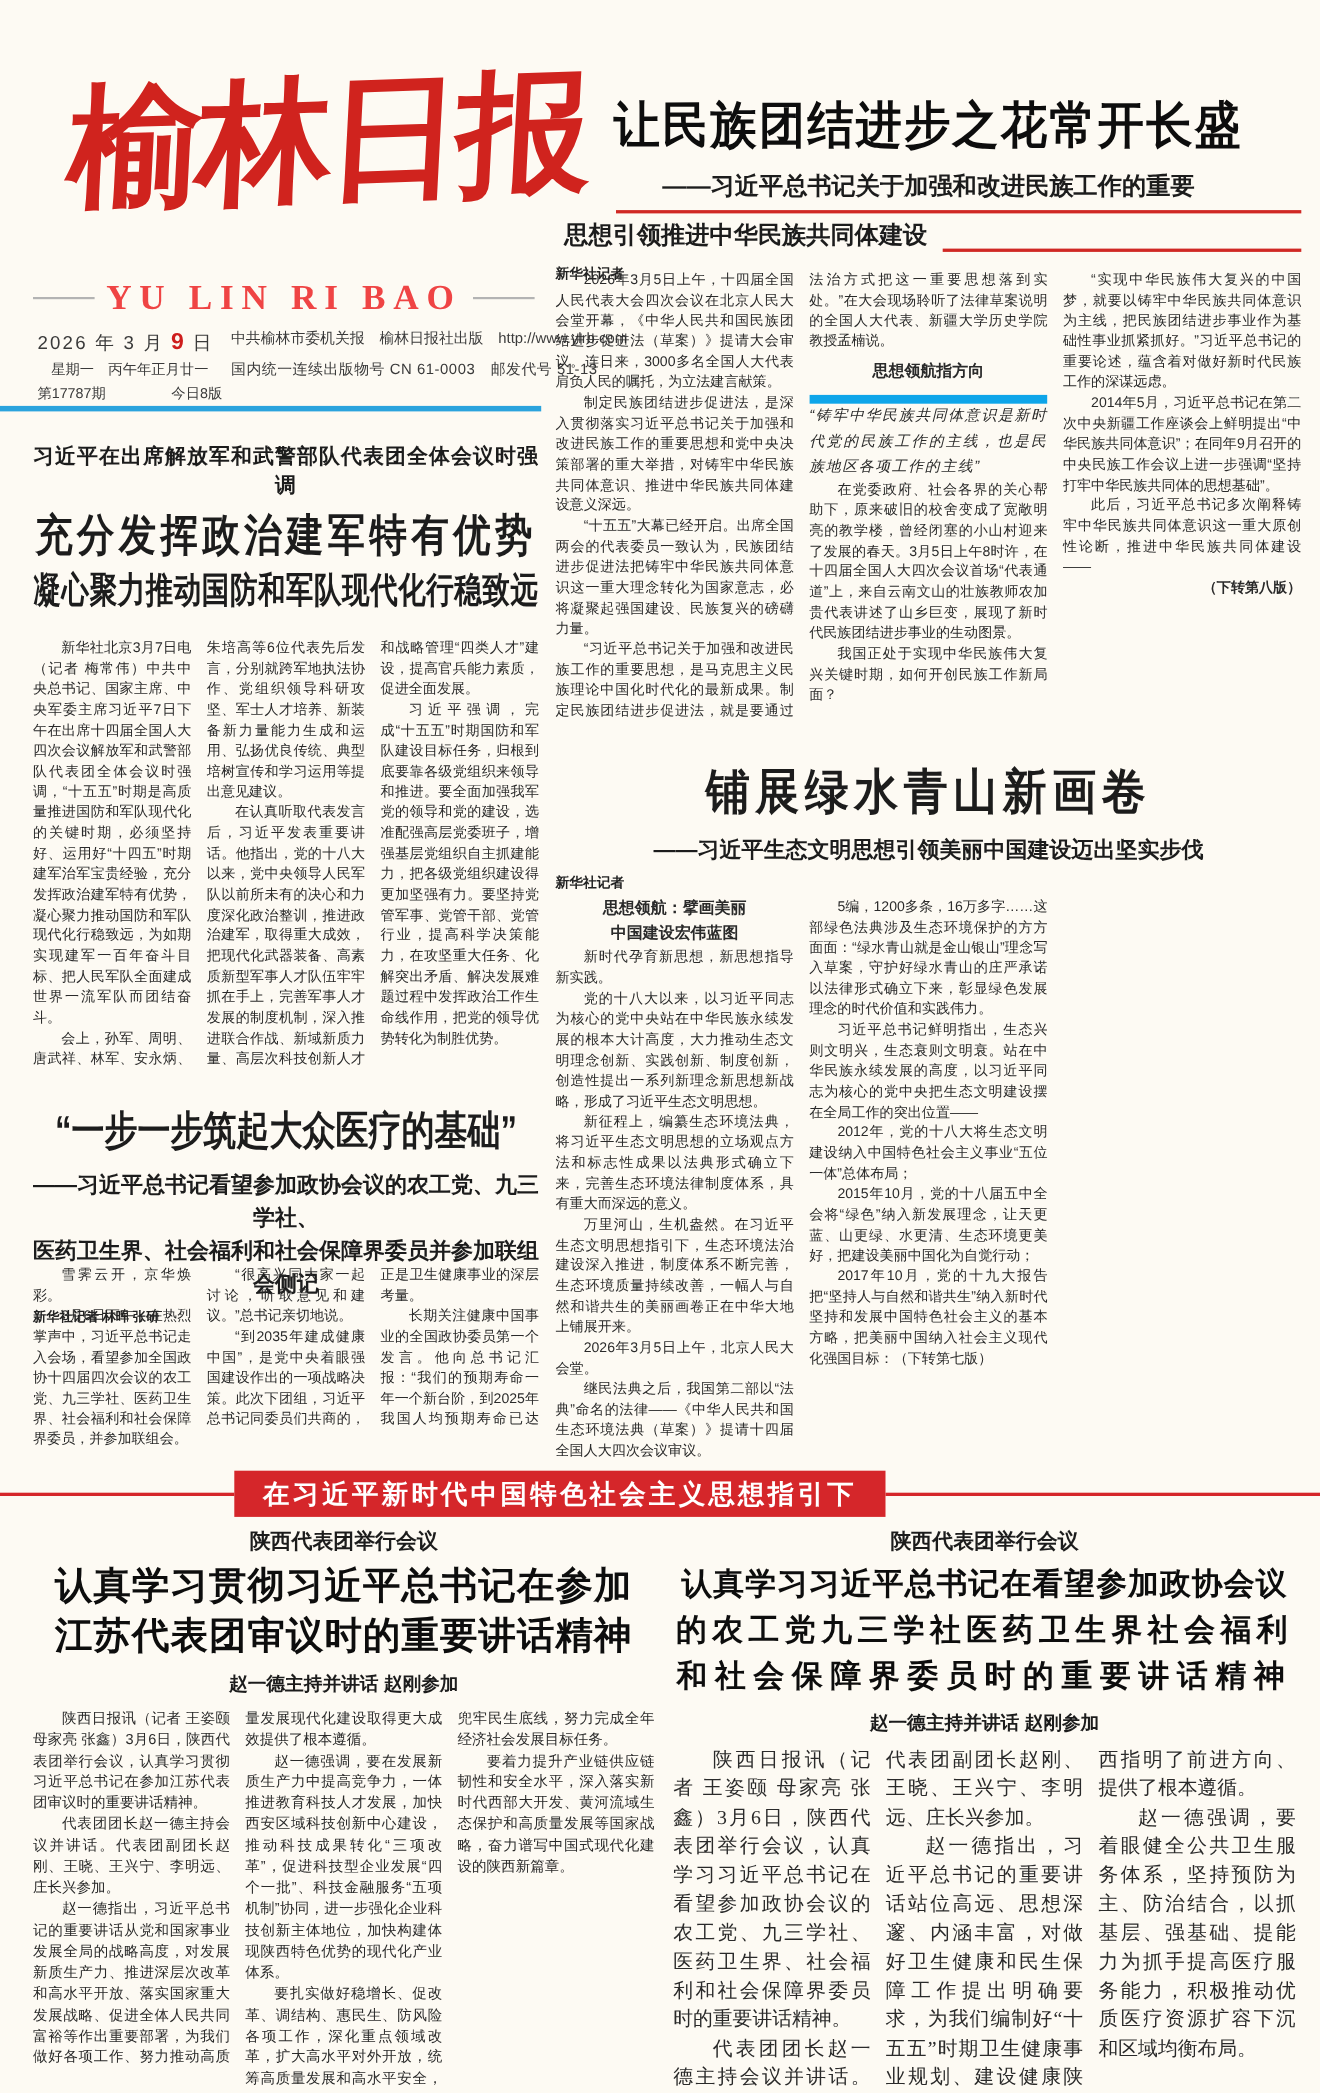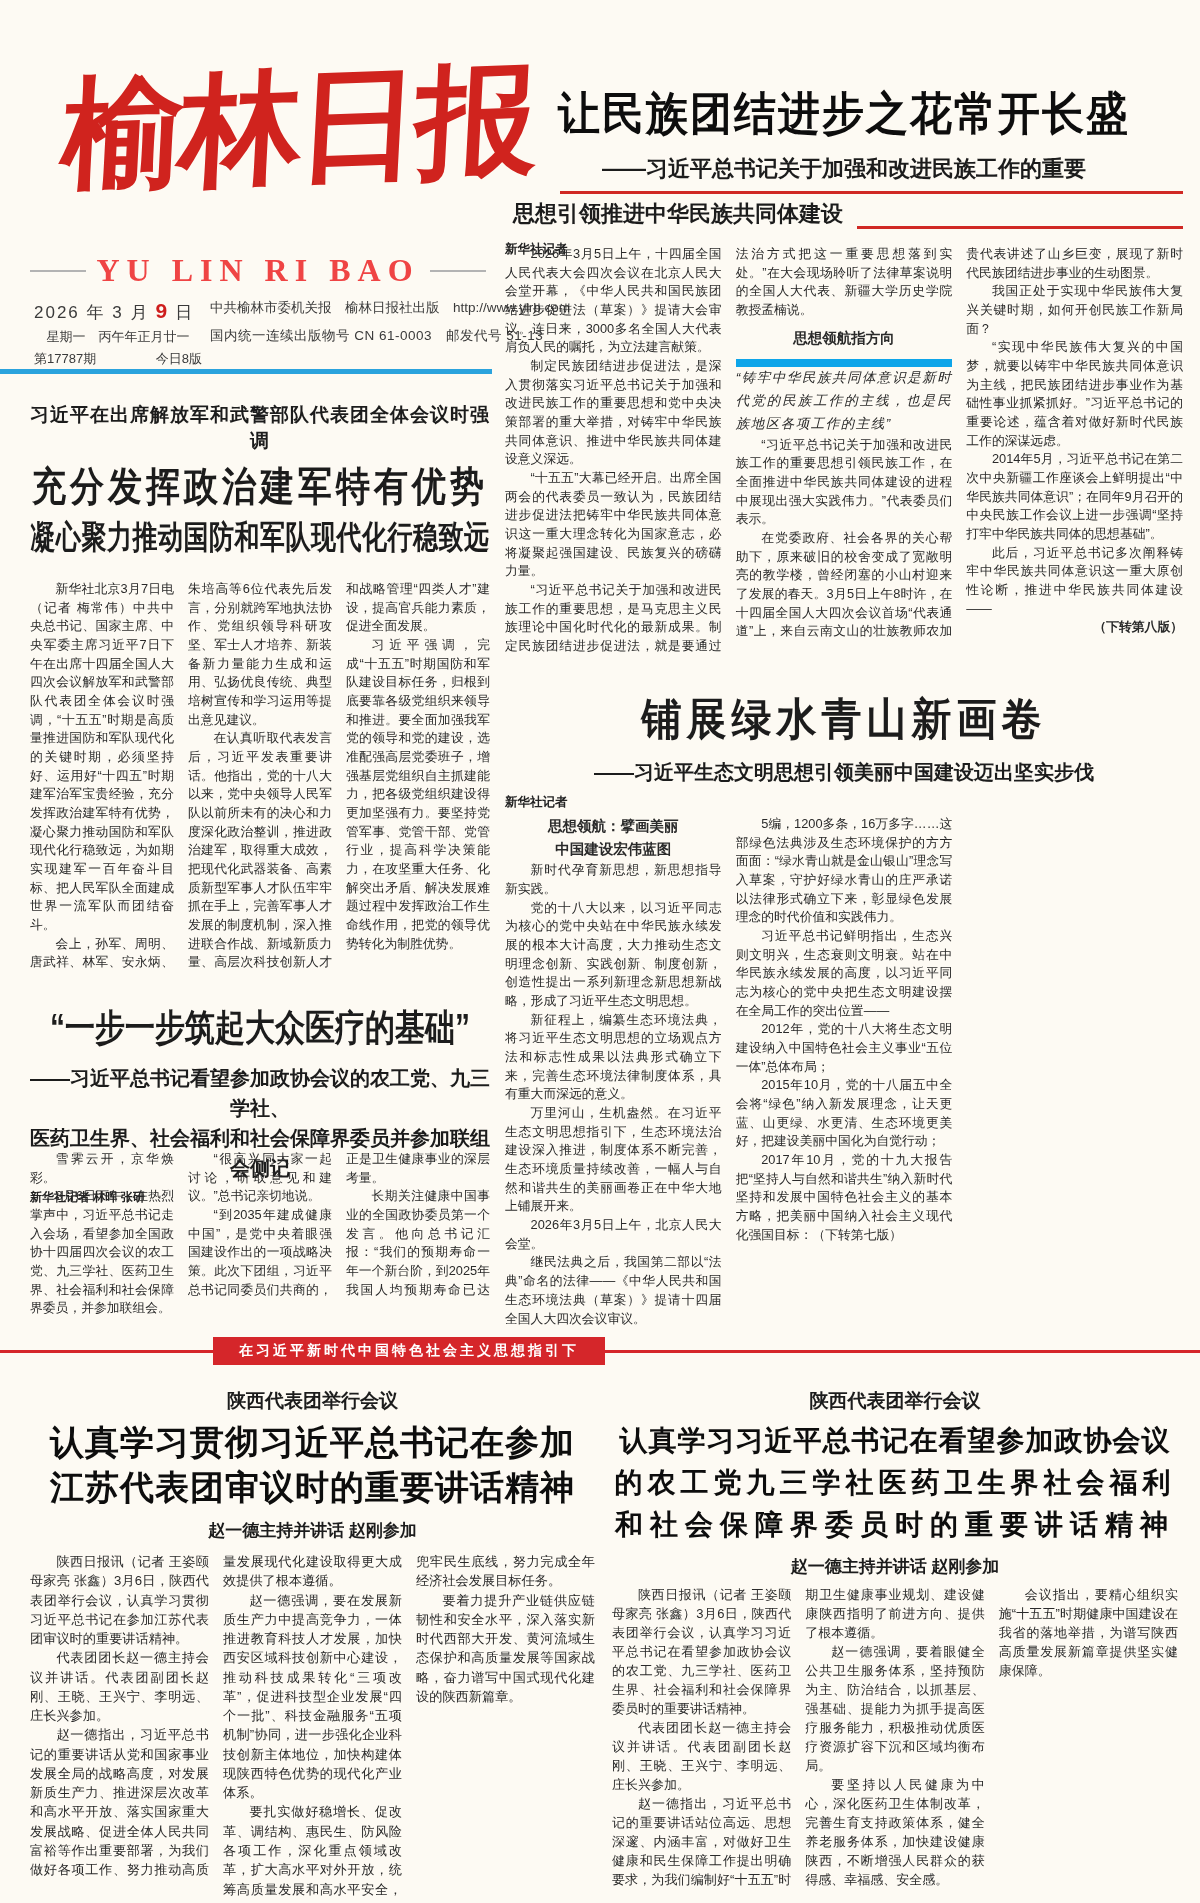--- a/index.html
+++ b/index.html
@@ -75,35 +75,35 @@
   .art-eco { position:absolute; left:505px; top:692px; width:678px; height:640px; }
   .e-h { text-align:center; font-size:40px; font-weight:900; letter-spacing:5px; transform:scaleY(1.1); }
   .e-sub { margin-top:12px; text-align:center; font-size:20px; font-weight:800; }
   .e-byline { margin-top:8px; }
   .e-body { position:absolute; left:0; top:123px; width:678px; height:515px; }
 
   
   .banner-row { position:absolute; left:0; top:1337px; width:1200px; display:flex; align-items:center; }
   .banner-row .bline-l { width:213px; height:3px; }
   .banner-row .bline-r { flex:1; height:3px; }
-  .banner-box { color:#fff; font-size:14px; font-weight:800; letter-spacing:3px; padding:5px 26px; white-space:nowrap; }
+  .banner-box { color:#fff; font-size:24px; font-weight:800; letter-spacing:3px; padding:5px 26px; white-space:nowrap; }
 
   
   .art-bl { position:absolute; left:30px; top:1388px; width:565px; height:515px; }
   .art-br { position:absolute; left:612px; top:1388px; width:566px; height:515px; }
   .b-kicker { text-align:center; font-size:19px; font-weight:700; }
   .b-h { margin-top:6px; text-align:center; font-family:"Liberation Serif", serif; font-weight:900; color:#0d0d0d; }
   .bl-h { font-size:34px; line-height:1.33; letter-spacing:2px; }
   .br-h { font-size:28px; line-height:1.5; }
   .br-l1 { letter-spacing:1px; display:block; }
   .br-l2 { letter-spacing:5px; display:block; }
   .br-l3 { letter-spacing:7px; display:block; }
   .b-sub { margin-top:9px; text-align:center; font-size:17px; font-weight:700; }
   .bl-body { position:absolute; left:0; top:164px; width:565px; height:351px; font-size:13.2px; }
-  .br-body { position:absolute; left:0; top:198px; width:566px; height:317px; font-size:13px; }
+  .br-body { position:absolute; left:0; top:198px; width:566px; height:317px; font-size:18px;font-family:Liberation Serif, serif; }
 </style>
 </head>
 <body>
 
 <div class="page">
 
   <div class="mast-title" style="color: rgb(208, 35, 30);">榆林日报</div>
 
   <div class="mast-pinyin">
     <span class="rule"></span>
@@ -140,21 +140,20 @@
     </div>
     <div class="byline u-byline">新华社记者</div>
     <div class="body u-body">
 
     <p class="seg seg-p">2026年3月5日上午，十四届全国人民代表大会四次会议在北京人民大会堂开幕，《中华人民共和国民族团结进步促进法（草案）》提请大会审议。连日来，3000多名全国人大代表肩负人民的嘱托，为立法建言献策。</p>
         <p class="seg seg-p">制定民族团结进步促进法，是深入贯彻落实习近平总书记关于加强和改进民族工作的重要思想和党中央决策部署的重大举措，对铸牢中华民族共同体意识、推进中华民族共同体建设意义深远。</p>
         <p class="seg seg-p">“十五五”大幕已经开启。出席全国两会的代表委员一致认为，民族团结进步促进法把铸牢中华民族共同体意识这一重大理念转化为国家意志，必将凝聚起强国建设、民族复兴的磅礴力量。</p>
         <p class="seg seg-p">“习近平总书记关于加强和改进民族工作的重要思想，是马克思主义民族理论中国化时代化的最新成果。制定民族团结进步促进法，就是要通过法治方式把这一重要思想落到实处。”在大会现场聆听了法律草案说明的全国人大代表、新疆大学历史学院教授孟楠说。</p>
         <p class="seg seg-sub">思想领航指方向</p>
         <p class="seg seg-quote">“铸牢中华民族共同体意识是新时代党的民族工作的主线，也是民族地区各项工作的主线”</p>
-        <p class="seg seg-p">“习近平总书记关于加强和改进民族工作的重要思想引领民族工作，在全面推进中华民族共同体建设的进程中展现出强大实践伟力。”代表委员们表示。</p>
         <p class="seg seg-p">在党委政府、社会各界的关心帮助下，原来破旧的校舍变成了宽敞明亮的教学楼，曾经闭塞的小山村迎来了发展的春天。3月5日上午8时许，在十四届全国人大四次会议首场“代表通道”上，来自云南文山的壮族教师农加贵代表讲述了山乡巨变，展现了新时代民族团结进步事业的生动图景。</p>
         <p class="seg seg-p">我国正处于实现中华民族伟大复兴关键时期，如何开创民族工作新局面？</p>
         <p class="seg seg-p">“实现中华民族伟大复兴的中国梦，就要以铸牢中华民族共同体意识为主线，把民族团结进步事业作为基础性事业抓紧抓好。”习近平总书记的重要论述，蕴含着对做好新时代民族工作的深谋远虑。</p>
         <p class="seg seg-p">2014年5月，习近平总书记在第二次中央新疆工作座谈会上鲜明提出“中华民族共同体意识”；在同年9月召开的中央民族工作会议上进一步强调“坚持打牢中华民族共同体的思想基础”。</p>
         <p class="seg seg-p">此后，习近平总书记多次阐释铸牢中华民族共同体意识这一重大原创性论断，推进中华民族共同体建设——</p>
         <p class="seg seg-cont">（下转第八版）</p>
       </div>
   </div>
 
   <div class="art-mil">

